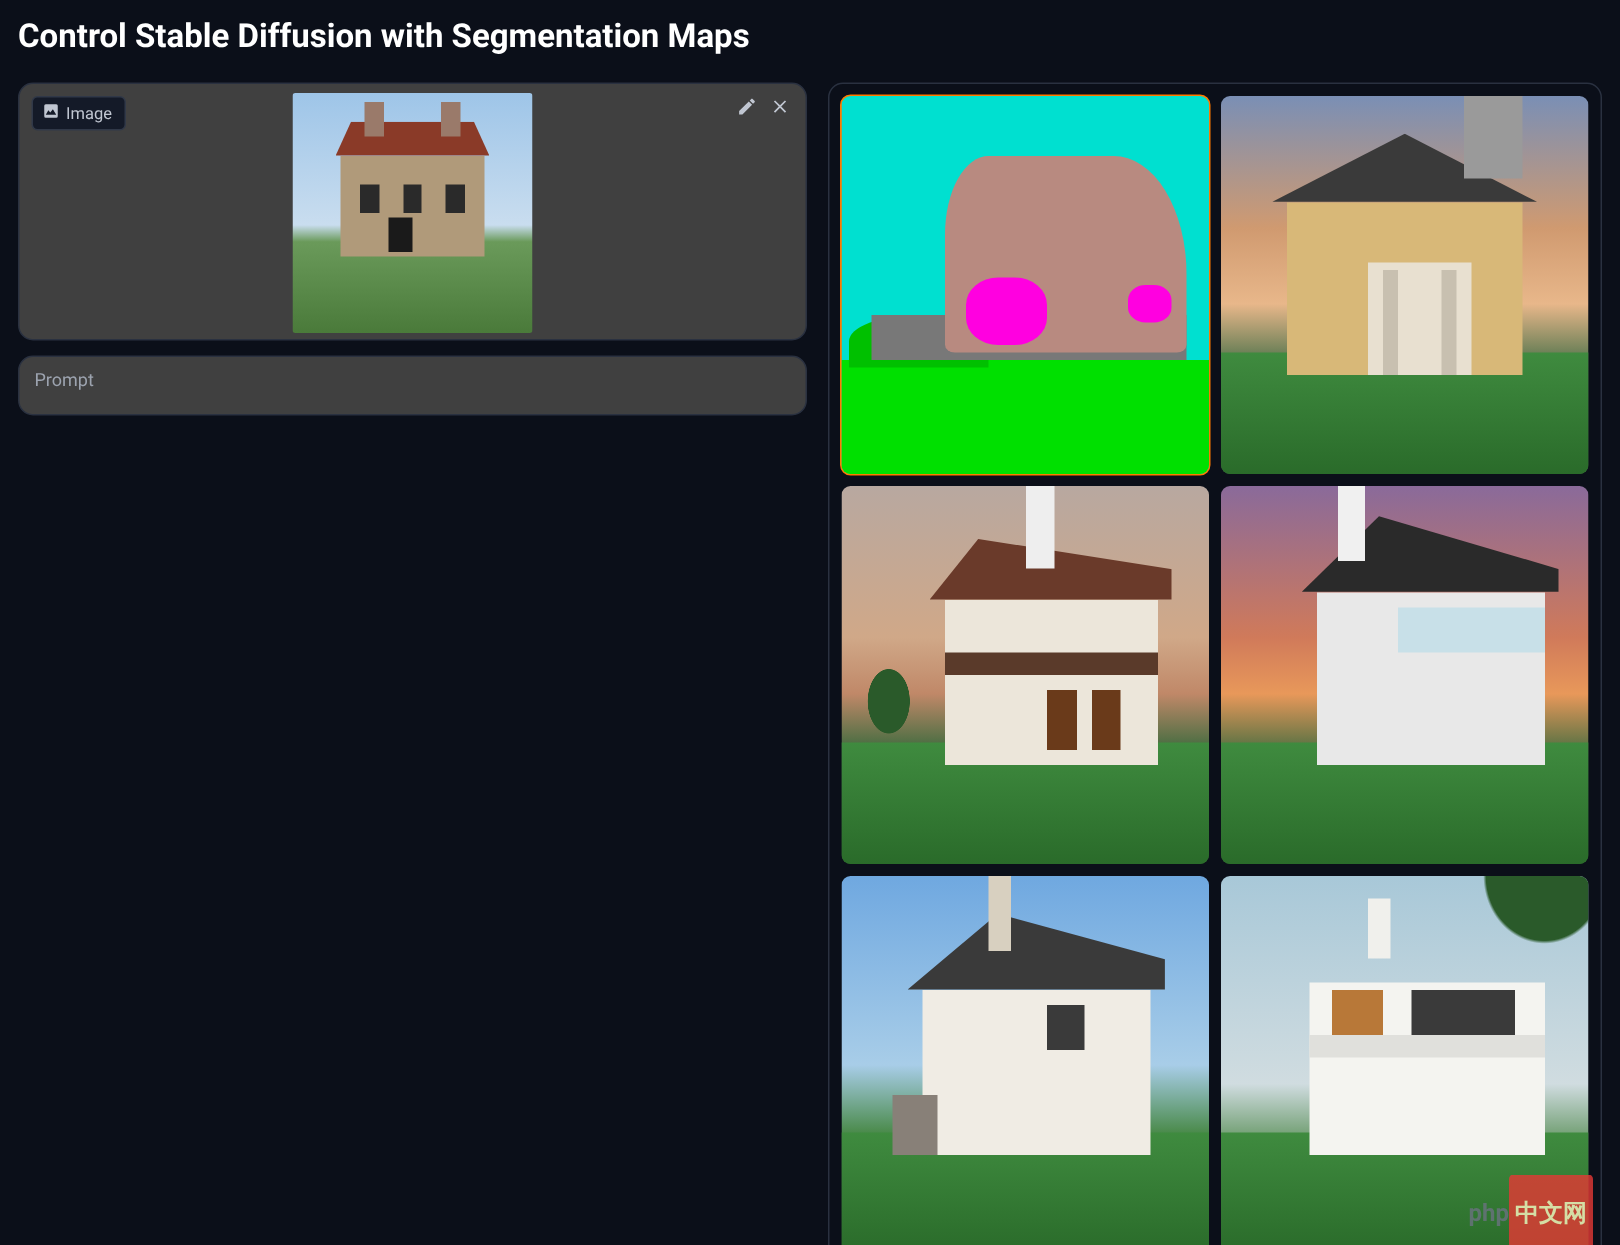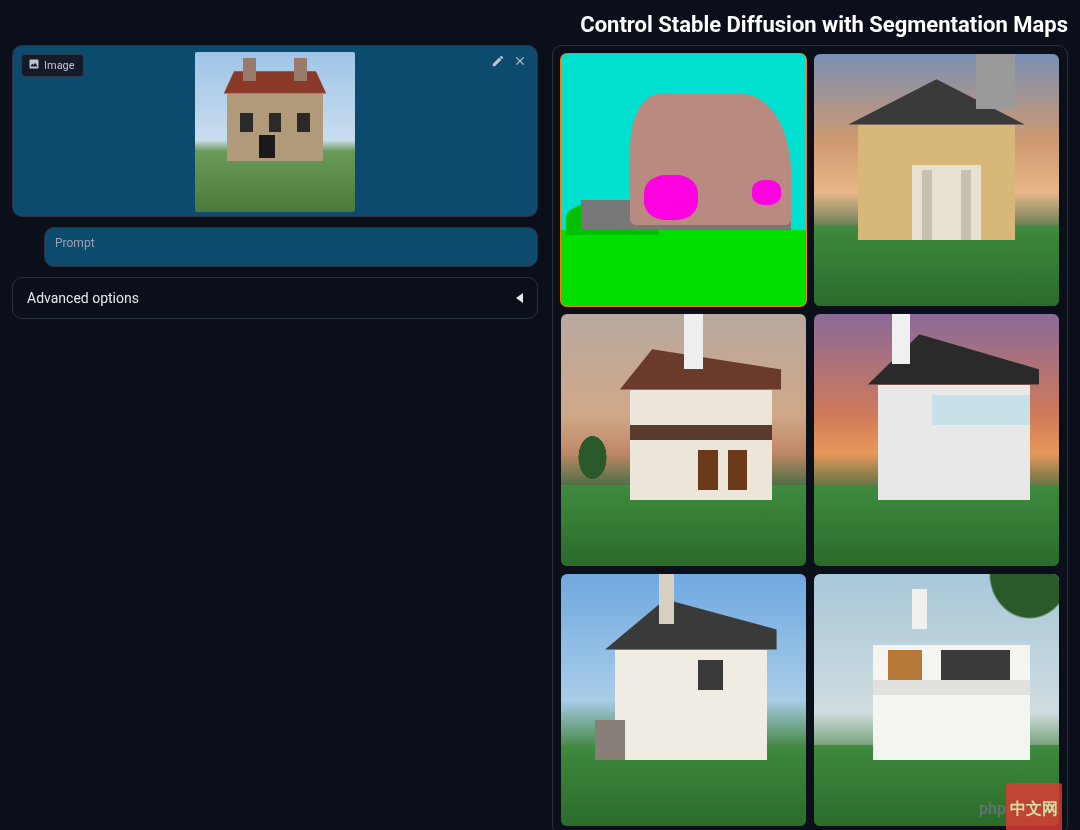--- a/index.html
+++ b/index.html
@@ -10,22 +10,21 @@
     font-size: 14px;
     width: 1080px;
     height: 830px;
     overflow: hidden;
     padding: 12px 12px 0 12px;
   }
   h1 {
     font-size: 22px;
     font-weight: 700;
     color: #fff;
-    margin-bottom: 8px;
-    text-align: right;
+    margin-bottom: 18px;
   }
   .main {
     display: flex;
     gap: 14px;
   }
   .left {
     flex: 0 0 526px;
     display: flex;
     flex-direction: column;
     gap: 10px;
@@ -35,21 +34,21 @@
     border: 1px solid #2a3140;
     border-radius: 10px;
     padding: 8px;
     display: grid;
     grid-template-columns: 1fr 1fr;
     gap: 8px;
   }
   .panel {
     border: 1px solid #2a3140;
     border-radius: 10px;
-    background: #0c4a6e;
+    background: #404040;
   }
   .image-panel {
     position: relative;
     height: 172px;
     padding: 6px;
   }
   .image-badge {
     position: absolute;
     top: 8px; left: 8px;
     border: 1px solid #303848;
@@ -81,21 +80,20 @@
   .input-thumb {
     width: 160px;
     height: 160px;
     margin: 0 auto;
     position: relative;
     overflow: hidden;
     border-radius: 2px;
   }
   .prompt-panel {
     padding: 8px 0 10px 10px;
-    margin-left: 32px;
   }
   .prompt-label {
     font-size: 12px;
     color: #9ca3af;
     margin-bottom: 6px;
   }
   .prompt-input {
     width: 100%;
     background: #131a29;
     border: 1px solid #2a3140;
@@ -219,24 +217,20 @@
         <div style="position:absolute;bottom:50%;left:64%;width:8%;height:12%;background:#2a2a2a;"></div>
         <div style="position:absolute;bottom:34%;left:40%;width:10%;height:14%;background:#1a1a1a;"></div>
       </div>
     </div>
 
     <div class="panel prompt-panel">
       <div class="prompt-label">Prompt</div>
     </div>
 
 
-    <div class="advanced">
-      <span>Advanced options</span>
-      <span class="tri"></span>
-    </div>
 
   </div>
 
   <div class="right">
 
     <div class="thumb selected" title="Segmentation map: cyan sky region, rosy-brown house blob, magenta patches, gray wall band, bright green ground">
       <div style="position:absolute;inset:0;background:#00e0d0;"></div>
       <div style="position:absolute;left:0;right:0;bottom:0;height:30%;background:#00e000;"></div>
       <div style="position:absolute;left:2%;bottom:28%;width:38%;height:14%;background:#00c000;border-radius:50% 50% 0 0;"></div>
       <div style="position:absolute;left:8%;bottom:30%;width:86%;height:12%;background:#787878;"></div>

